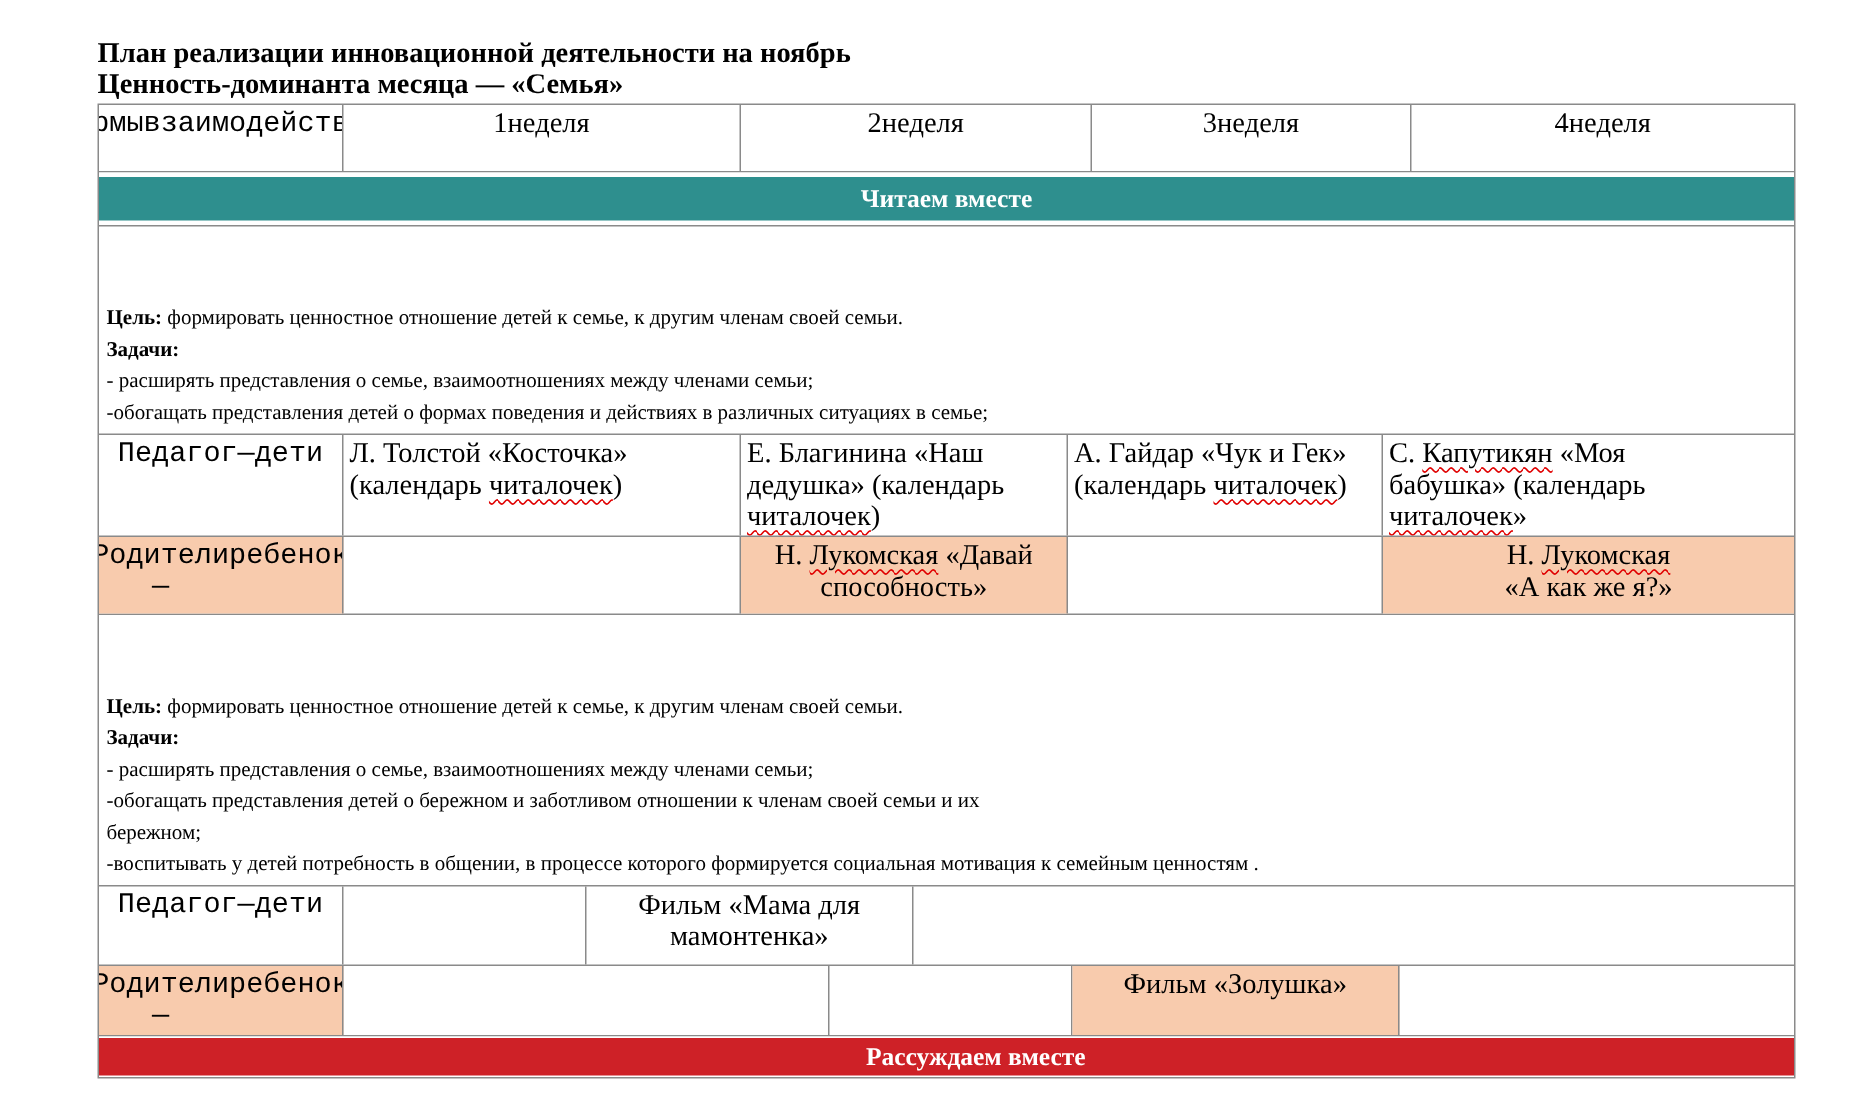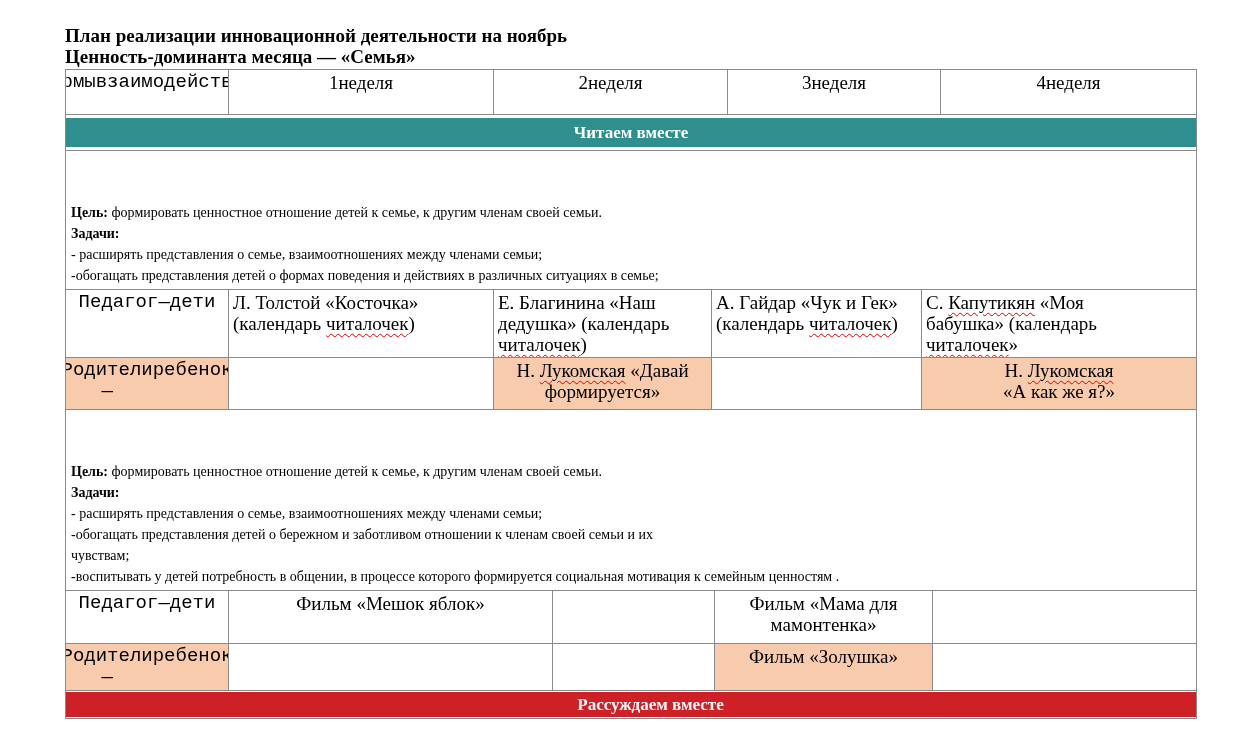--- a/index.html
+++ b/index.html
@@ -83,38 +83,37 @@
       <div class="cell rc4 book-cell"><span>С. </span><span class="misspell">Капутикян</span><span> «Моя</span><br><span>бабушка» (календарь</span><br><span class="misspell">читалочек</span><span>»</span></div>
     </div>
 
     <div class="row parent-row-read">
       <div class="cell rc0 label-cell hl">
           <span>Родители —</span>
           <br>
           <span>ребенок</span>
         </div>
       <div class="cell rc1"></div>
-      <div class="cell rc2 center-cell hl"><span>Н. </span><span class="misspell">Лукомская</span><span> «Давай</span><br><span>формируется»</span></div>
+      <div class="cell rc2 center-cell hl"><span>Н. </span><span class="misspell">Лукомская</span><span> «Давай</span><br><span>способность»</span></div>
       <div class="cell rc3"></div>
       <div class="cell rc4 center-cell hl"><span>Н. </span><span class="misspell">Лукомская</span><br><span>«А как же я?»</span></div>
     </div>
 
 
     <div class="row para-row">
       <div class="pline"><span class="b">Цель:</span><span> формировать ценностное отношение детей к семье, к другим членам своей семьи.</span></div>
       <div class="pline b">Задачи:</div>
       <div class="pline">- расширять представления о семье, взаимоотношениях между членами семьи;</div>
       <div class="pline">-обогащать представления детей о бережном и заботливом отношении к членам своей семьи и их</div>
-      <div class="pline">чувствам;</div>
+      <div class="pline">бережном;</div>
       <div class="pline">-воспитывать у детей потребность в общении, в процессе которого формируется социальная мотивация к семейным ценностям .</div>
     </div>
 
     <div class="row teacher-row-film">
       <div class="cell fc0 label-cell">Педагог—дети</div>
-      <div class="cell fc1 center-cell"><span>Фильм «Мешок яблок»</span></div>
       <div class="cell fc2 center-cell"></div>
       <div class="cell fc3 center-cell"><span>Фильм «Мама для</span><br><span>мамонтенка»</span></div>
       <div class="cell fc4 center-cell"></div>
     </div>
 
     <div class="row parent-row-film">
       <div class="cell fc0 label-cell hl">
           <span>Родители —</span>
           <br>
           <span>ребенок</span>

